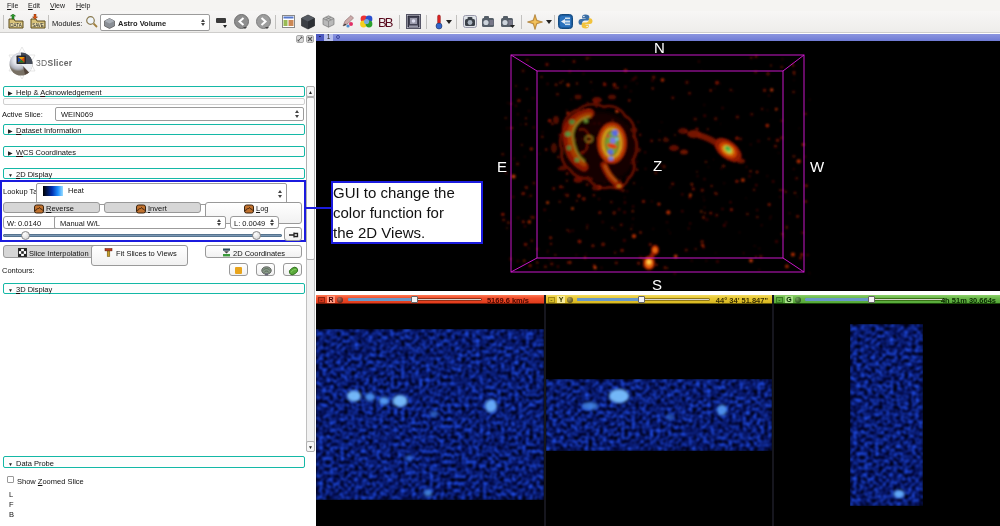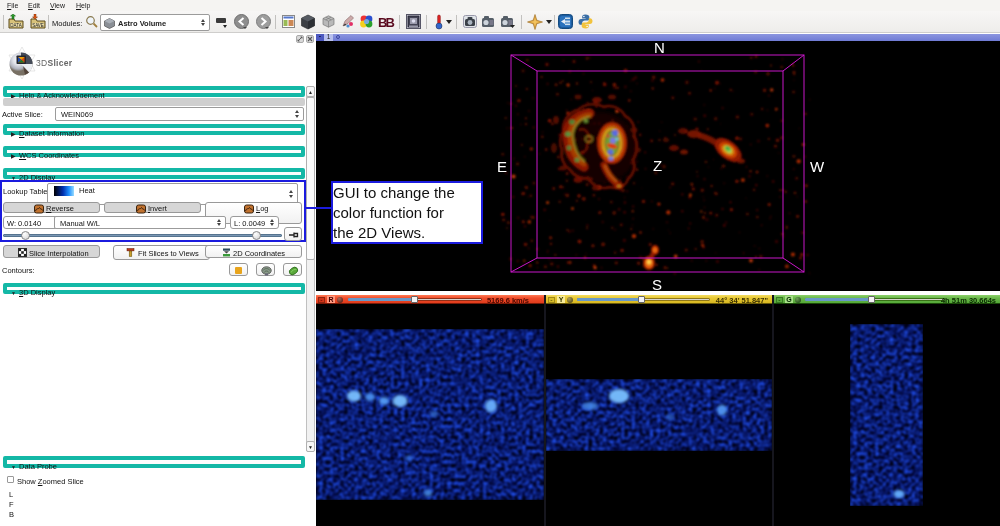--- a/index.html
+++ b/index.html
@@ -36,21 +36,21 @@
 }
 .spin i, .spin b { display:block; width:0; height:0; border-left:2.5px solid transparent; border-right:2.5px solid transparent; }
 .spin i { border-bottom:3px solid #444; }
 .spin b { border-top:3px solid #444; }
 
 #panel {
   position:absolute; left:0; top:33px; width:316px; height:493px; background:#ffffff;
 }
 .secbar {
   position:absolute; left:3px; width:302px; height:11px;
-  background:#fdfdfd; border:4px solid #14b8a6; border-radius:2px;
+  background:#fdfdfd; border:1px solid #14b8a6; border-radius:2px;
   font-size:7.5px; color:#111;
 }
 .secbar .tri { position:absolute; left:4px; top:2px; font-size:6px; color:#222; }
 .secbar .lbl { position:absolute; left:12px; top:0.5px; }
 .btn {
   position:absolute; border:1px solid #999; border-radius:3px;
   font-size:7.5px; color:#111; text-align:center;
 }
 .btn.up { background:linear-gradient(#ffffff,#f1f1f1); }
 .btn.down { background:#d6d6d6; }
@@ -159,21 +159,21 @@
     </svg>
 
     <svg class="titem" style="left:359px;top:3px" width="15" height="15" viewBox="0 0 15 15">
       <circle cx="5" cy="5" r="3.4" fill="#e33"></circle>
       <circle cx="10" cy="5" r="3.4" fill="#2a4fd0"></circle>
       <circle cx="4.5" cy="10" r="3.4" fill="#f4cf1e"></circle>
       <circle cx="10" cy="10" r="3.4" fill="#2ca02c"></circle>
       <circle cx="7.5" cy="7.5" r="2.6" fill="#7ad"></circle>
     </svg>
 
-    <div class="titem" style="left:378px;top:4px;font-size:13px;font-weight:bold;color:#5a0a1e;letter-spacing:-2px">BB</div>
+    <div class="titem" style="left:378px;top:4px;font-size:13px;font-weight:normal;color:#5a0a1e;letter-spacing:-2px">BB</div>
     <div class="tsep" style="left:399px"></div>
 
     <svg class="titem" style="left:406px;top:3px" width="15" height="15" viewBox="0 0 15 15">
       <rect x="0.5" y="0.5" width="14" height="14" fill="#e8e8f2" stroke="#556"></rect>
       <rect x="2" y="2" width="11" height="11" fill="#445" stroke="#223"></rect>
       <rect x="4" y="4" width="7" height="6" fill="#99a"></rect>
       <circle cx="7.5" cy="7" r="1.8" fill="#dde"></circle>
       <rect x="3" y="11.5" width="9" height="1.5" fill="#99a"></rect>
     </svg>
     <div class="tsep" style="left:426px"></div>
@@ -291,21 +291,21 @@
     </div>
   <div class="secbar" style="top:168px">
       <span class="tri" style="font-size:5px;top:3px">▼</span>
       <span class="lbl"><u>2</u>D Display</span>
     </div>
 
   <div class="abs" style="left:0px;top:180px;width:306px;height:62px;border:2px solid #1b1bde"></div>
   <div class="abs" style="left:306px;top:207px;width:27px;height:2px;background:#1b1bde;z-index:6"></div>
 
   <div class="abs" style="left:3px;top:187px;font-size:7.5px;color:#111">Lookup Table:</div>
-  <div class="combo" style="left:47px;top:183px;width:251px;height:22px">
+  <div class="combo" style="left:36px;top:183px;width:251px;height:22px">
     <span style="position:absolute;left:6px;top:1.5px;width:20px;height:10px;background:linear-gradient(90deg,#000,#0030b0 45%,#1e90ff 75%,#9adcff)"></span>
     <span style="position:absolute;left:31px;top:2px">Heat</span>
     <span class="spin">
         <i></i>
         <b></b>
       </span>
   </div>
 
   <div class="btn down" style="left:3px;top:202px;width:97px;height:11px">
       <svg style="position:absolute;left:30px;top:0.5px" width="10" height="10" viewBox="0 0 10 10">
@@ -364,21 +364,21 @@
       <svg style="position:absolute;left:14px;top:2px" width="9" height="9" viewBox="0 0 9 9">
         <rect x="0.5" y="0.5" width="8" height="8" fill="#fff" stroke="#333"></rect>
         <rect x="0.5" y="0.5" width="2.6" height="2.6" fill="#222"></rect>
         <rect x="5.9" y="0.5" width="2.6" height="2.6" fill="#222"></rect>
         <rect x="3.2" y="3.2" width="2.6" height="2.6" fill="#222"></rect>
         <rect x="0.5" y="5.9" width="2.6" height="2.6" fill="#222"></rect>
         <rect x="5.9" y="5.9" width="2.6" height="2.6" fill="#222"></rect>
       </svg>
       <span style="position:absolute;left:25px;top:2.5px">Slice Interpolation</span>
     </div>
-  <div class="btn up" style="left:113px;top:245px;width:97px;height:15px">
+  <div class="btn up" style="left:91px;top:245px;width:97px;height:21px">
       <svg style="position:absolute;left:12px;top:2px" width="9" height="9" viewBox="0 0 9 9">
         <rect x="1" y="0.5" width="7" height="2.4" fill="#c03a1a" stroke="#5a1a0a" stroke-width="0.5"></rect>
         <rect x="3.2" y="3" width="2.6" height="5.5" fill="#caa02a" stroke="#5a480a" stroke-width="0.5"></rect>
       </svg>
       <span style="position:absolute;left:24px;top:2.5px">Fit Slices to Views</span>
     </div>
   <div class="btn up" style="left:205px;top:245px;width:97px;height:13px">
       <svg style="position:absolute;left:16px;top:2px" width="9" height="9" viewBox="0 0 9 9">
         <rect x="1" y="0.5" width="7" height="2.2" fill="#2a4a5a"></rect>
         <polygon points="2,3.2 7,3.2 4.5,5.5" fill="#444"></polygon>

